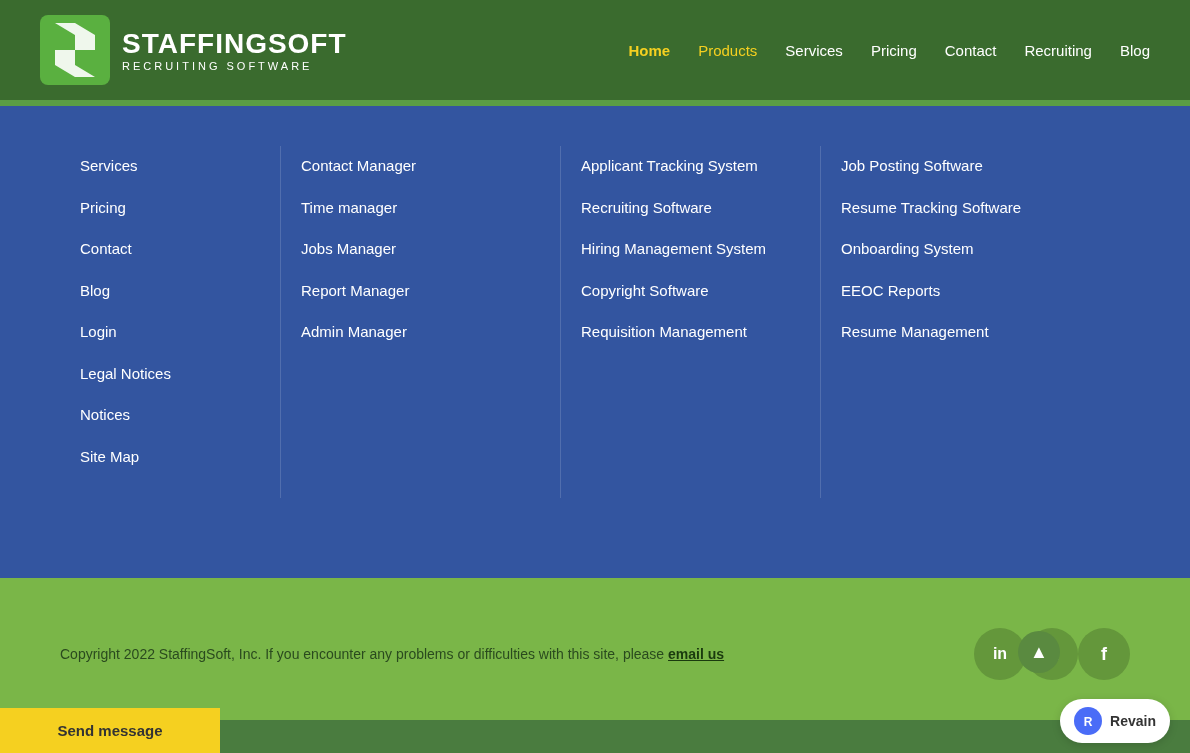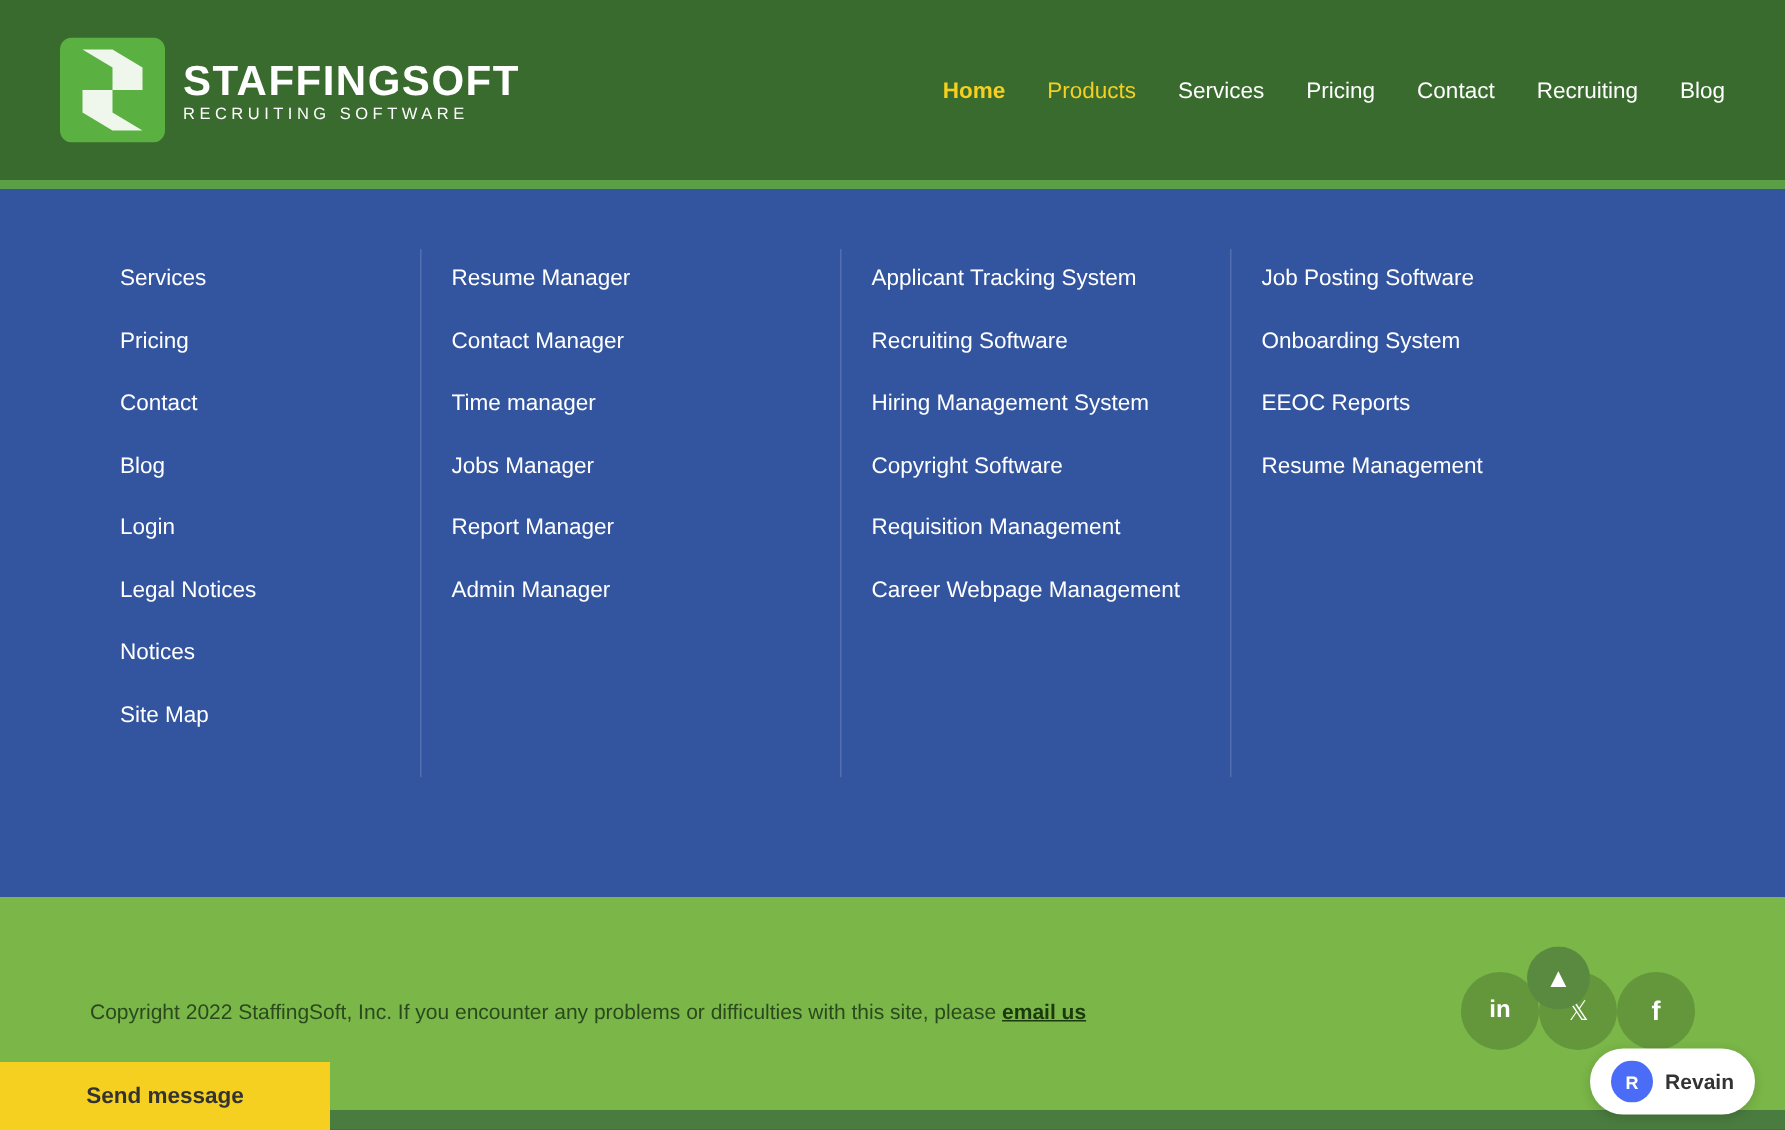--- a/index.html
+++ b/index.html
@@ -5,21 +5,21 @@
     * { margin: 0; padding: 0; box-sizing: border-box; }
     body { font-family: 'Segoe UI', Arial, sans-serif; background: #4a7c3f; min-height: 753px; }
 
     
     .header {
       background: #3a6b2e;
       padding: 0 40px;
       display: flex;
       align-items: center;
       justify-content: space-between;
-      height: 120px;
+      height: 100px;
     }
     .logo-area {
       display: flex;
       align-items: center;
       gap: 12px;
     }
     .logo-icon {
       width: 70px;
       height: 70px;
     }
@@ -240,39 +240,38 @@
       <a href="#">Pricing</a>
       <a href="#">Contact</a>
       <a href="#">Blog</a>
       <a href="#">Login</a>
       <a href="#">Legal Notices</a>
       <a href="#">Notices</a>
       <a href="#">Site Map</a>
     </div>
 
     <div class="col col-divider">
-      <a href="#">Resume Manager</a>
       <a href="#">Contact Manager</a>
       <a href="#">Time manager</a>
       <a href="#">Jobs Manager</a>
       <a href="#">Report Manager</a>
       <a href="#">Admin Manager</a>
     </div>
 
     <div class="col col-divider">
       <a href="#">Applicant Tracking System</a>
       <a href="#">Recruiting Software</a>
       <a href="#">Hiring Management System</a>
       <a href="#">Copyright Software</a>
       <a href="#">Requisition Management</a>
-      <a href="#">Career Webpage Management</a>
     </div>
 
     <div class="col col-divider">
       <a href="#">Job Posting Software</a>
+      <a href="#">Resume Tracking Software</a>
       <a href="#">Onboarding System</a>
       <a href="#">EEOC Reports</a>
       <a href="#">Resume Management</a>
     </div>
 
   </div>
 </div>
 
 <footer class="footer">
   <div class="footer-bottom">

